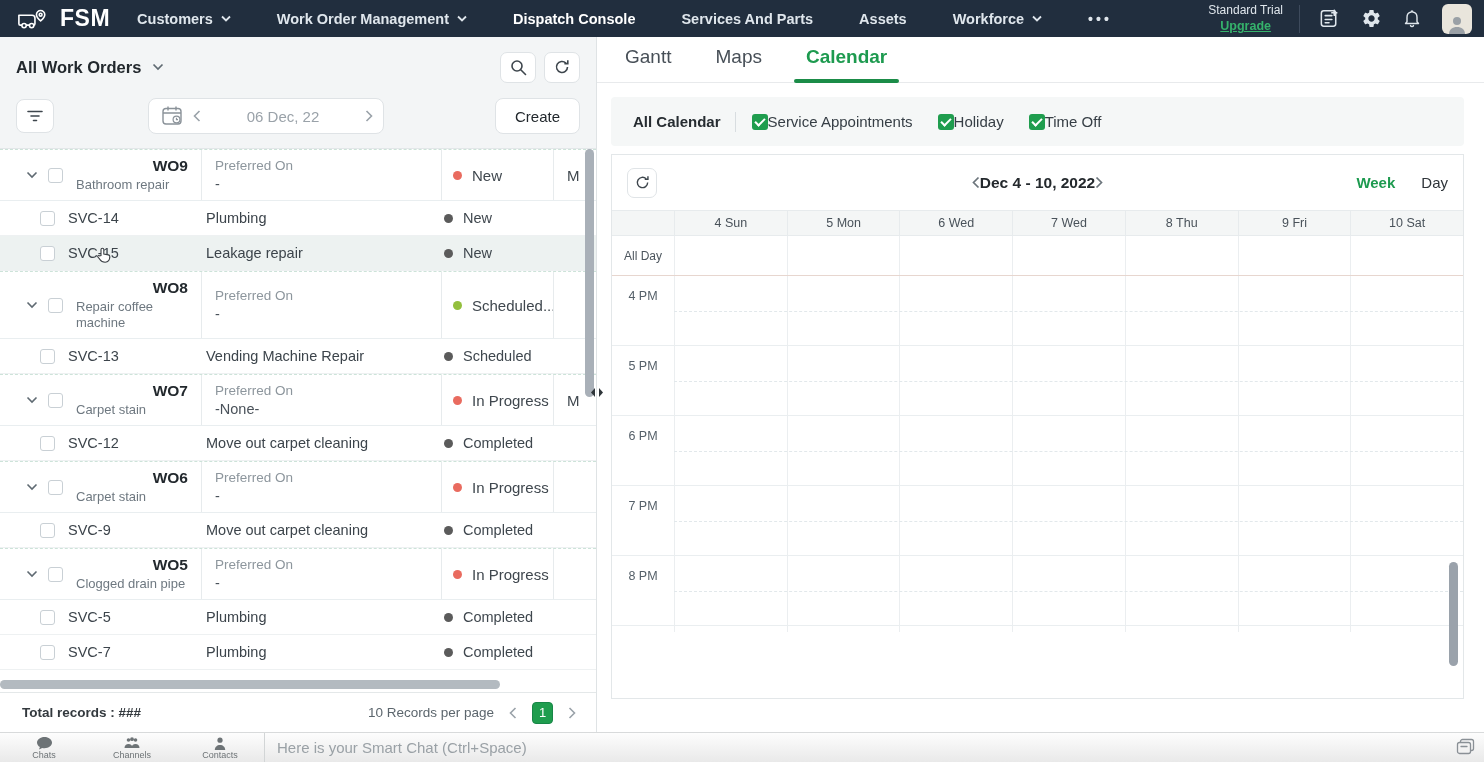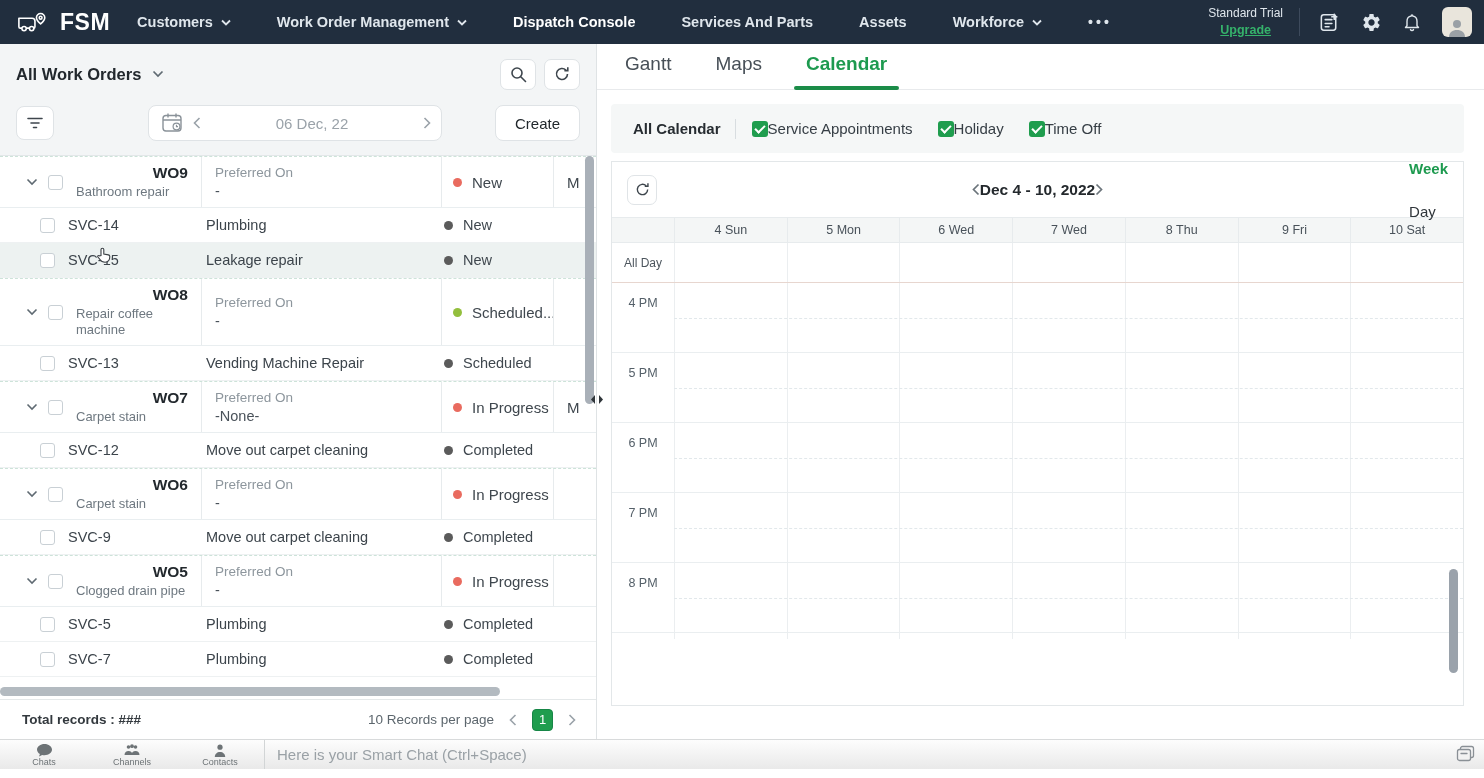--- a/index.html
+++ b/index.html
@@ -1,20 +1,20 @@
 <!DOCTYPE html>
 <html><head>
 <meta charset="utf-8">
 <style>
   * { margin:0; padding:0; box-sizing:border-box; }
   html,body { width:1484px; height:778px; overflow:hidden; background:#fff;
     font-family:"Liberation Sans", sans-serif; }
 
   
-  .topnav { height:44px; background:#212e3e; display:flex; align-items:center; color:#dfe6ec; position:relative; }
+  .topnav { height:37px; background:#212e3e; display:flex; align-items:center; color:#dfe6ec; position:relative; }
   .logo { display:flex; align-items:center; gap:9px; padding:0 27px 0 17px; }
   .logo-text { font-size:23px; font-weight:bold; color:#fff; letter-spacing:.5px; }
   .nav-item { font-size:14.5px; font-weight:bold; margin-right:46px; height:53px; display:flex; align-items:center; gap:8px; cursor:pointer; position:relative; white-space:nowrap; }
   .nav-item.active { color:#fff; }
   .nav-item.active::after { content:""; position:absolute; left:-10px; right:-14px; bottom:0; height:5px; background:#21a351; }
   .nav-item.more { letter-spacing:3px; font-size:14px; }
   .nav-right { margin-left:auto; display:flex; align-items:center; }
   .trial { text-align:center; font-size:12px; line-height:1.3; margin-right:16px; }
   .trial .upgrade { color:#35b26b; font-weight:bold; text-decoration:underline; font-size:12.5px; cursor:pointer; }
   .nav-divider { width:1px; height:28px; background:#3d4a5c; margin-right:18px; }
@@ -25,21 +25,21 @@
   .main { display:flex; height:695px; position:relative; background:#fff; }
   .left-panel { width:597px; border-right:1px solid #dfe3e5; display:flex; flex-direction:column; position:relative; background:#fff; }
 
   .panel-header { background:#f3f5f6; padding:12px 16px 14px 16px; border-bottom:1px solid #e3e7e9; }
   .ph-row1 { display:flex; align-items:center; height:36px; }
   .view-selector { display:flex; align-items:center; gap:11px; font-size:16.5px; font-weight:bold; color:#22282d; cursor:pointer; }
   .ph-buttons { margin-left:auto; display:flex; gap:8px; }
   .icon-btn { width:36px; height:31px; background:#fff; border:1px solid #dfe3e6; border-radius:7px; display:flex; align-items:center; justify-content:center; cursor:pointer; }
   .ph-row2 { display:flex; align-items:center; margin-top:13px; }
   .filter-btn { width:38px; height:34px; background:#fff; border:1px solid #dfe3e6; border-radius:8px; display:flex; align-items:center; justify-content:center; cursor:pointer; }
-  .datepicker { margin-left:94px; width:294px; height:36px; background:#fff; border:1px solid #dfe3e6; border-radius:8px; display:flex; align-items:center; padding:0 10px; }
+  .datepicker { margin-left:94px; width:236px; height:36px; background:#fff; border:1px solid #dfe3e6; border-radius:8px; display:flex; align-items:center; padding:0 10px; }
   .dp-value { flex:1; text-align:center; font-size:15px; color:#9aa2a9; }
   .create-btn { margin-left:auto; height:36px; padding:0 19px; background:#fff; border:1px solid #dfe3e6; border-radius:8px; font-size:15px; color:#22282d; display:flex; align-items:center; cursor:pointer; }
 
   
   .list { flex:1; overflow:hidden; position:relative; background:#fff; }
   .row { display:flex; align-items:center; background:#fff; border-bottom:1px solid #eef1f2; cursor:pointer; }
   .row.wo { border-top:1px dashed #cde3d9; border-bottom:1px solid #e9eef0; }
   .h52 { height:52px; } .h68 { height:68px; } .row.svc { height:35px; }
   .row.hl { background:#edf2f1; }
   .wo { padding-left:26px; } .svc { padding-left:40px; }
@@ -85,21 +85,21 @@
   .cbx-group { display:flex; align-items:center; margin-right:25px; font-size:15px; color:#363e45; cursor:pointer; }
   .green-check { width:16px; height:16px; background:#1f9d4e; border-radius:3px; position:relative; flex:none; }
   .green-check::after { content:""; position:absolute; left:5px; top:2px; width:4px; height:8px; border:solid #fff; border-width:0 2px 2px 0; transform:rotate(45deg); }
 
   .cal-card { margin:8px 20px 0 14px; border:1px solid #e3e7e9; background:#fff; height:545px; display:flex; flex-direction:column; overflow:hidden; position:relative; }
   .cal-header { height:55px; display:flex; align-items:center; padding:0 15px; position:relative; }
   .refresh-btn { width:30px; height:30px; background:#fff; border:1px solid #e0e4e7; border-radius:7px; display:flex; align-items:center; justify-content:center; cursor:pointer; z-index:1; }
   .range-wrap { position:absolute; left:0; right:0; top:0; height:55px; display:flex; align-items:center; justify-content:center; }
   .range-text { font-size:15.5px; font-weight:bold; color:#24292d; }
   .rng-chev { display:flex; cursor:pointer; }
-  .view-toggle { margin-left:auto; display:flex; gap:26px; font-size:15px; z-index:1;flex-direction:column; }
+  .view-toggle { margin-left:auto; display:flex; gap:26px; font-size:15px; z-index:1; }
   .view-week { color:#1d9a4f; font-weight:bold; cursor:pointer; }
   .view-day { color:#2f353a; cursor:pointer; }
 
   .day-header { display:flex; height:26px; background:#f4f6f6; border-top:1px solid #e7ebed; border-bottom:1px solid #e7ebed; }
   .gutter { width:62px; flex:none; }
   .dh-cell { flex:1; display:flex; align-items:center; justify-content:center; font-size:12.5px; color:#49525a; border-left:1px solid #e7ebed; }
   .allday-row { display:flex; height:40px; border-bottom:1px solid #e7d6cf; }
   .allday-label { width:62px; flex:none; display:flex; align-items:center; justify-content:center; font-size:12px; color:#4c555d; }
   .grid-cell { flex:1; border-left:1px solid #ebeef0; }
   .hour-row { display:flex; height:70px; border-bottom:1px solid #eaeef0; position:relative; }

